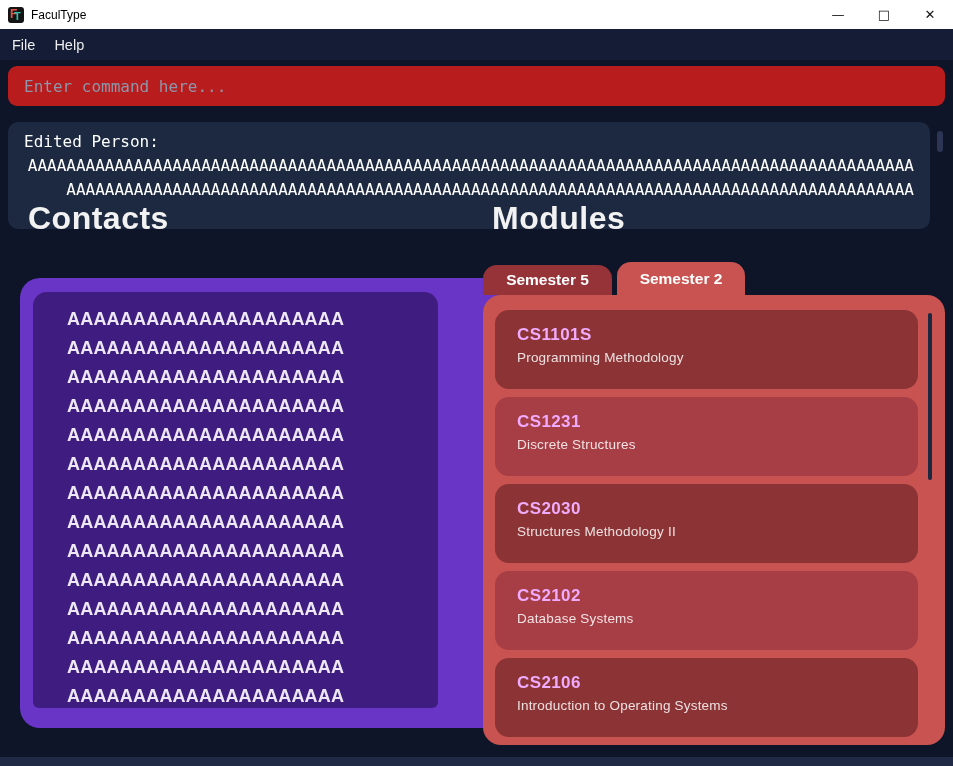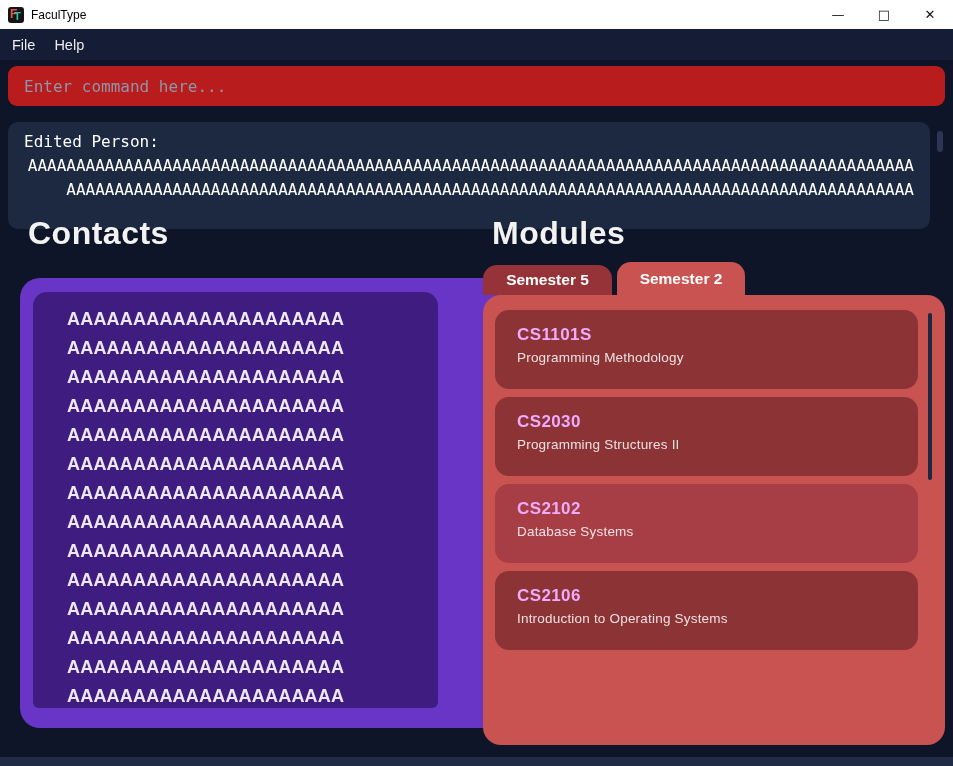--- a/index.html
+++ b/index.html
@@ -62,21 +62,21 @@
     color:#ffffff; overflow:hidden;
   }
   .result-body { word-break:break-all;text-align:right; }
   .result-scroll-thumb {
     position:absolute; left:937px; top:131px; width:6px; height:21px;
     border-radius:3px; background:#2c3553;
   }
 
   
   .section-heading {
-    position:absolute; top:215px; font-size:32px; font-weight:800;
+    position:absolute; top:200px; font-size:32px; font-weight:800;
     color:#f2f2f2; letter-spacing:0.5px;
   }
   #contacts-heading { left:28px; }
   #modules-heading  { left:492px; }
 
   
   .contacts-panel {
     position:absolute; left:20px; top:278px; width:526px; height:450px;
     background:#6935c6; border-radius:20px;
   }
@@ -203,24 +203,28 @@
     <span>Semester 2</span>
   </button>
 </div>
 
 <div class="modules-panel">
   <div class="module-card">
     <div class="card-code">CS1101S</div>
     <div class="card-title">Programming Methodology</div>
   </div>
 
+  <div class="module-card alt">
+    <div class="card-code">CS1231</div>
+    <div class="card-title">Discrete Structures</div>
+  </div>
 
   <div class="module-card">
     <div class="card-code">CS2030</div>
-    <div class="card-title">Programming Structures II</div>
+    <div class="card-title">Structures Methodology II</div>
   </div>
 
   <div class="module-card alt">
     <div class="card-code">CS2102</div>
     <div class="card-title">Database Systems</div>
   </div>
 
   <div class="module-card">
     <div class="card-code">CS2106</div>
     <div class="card-title">Introduction to Operating Systems</div>

